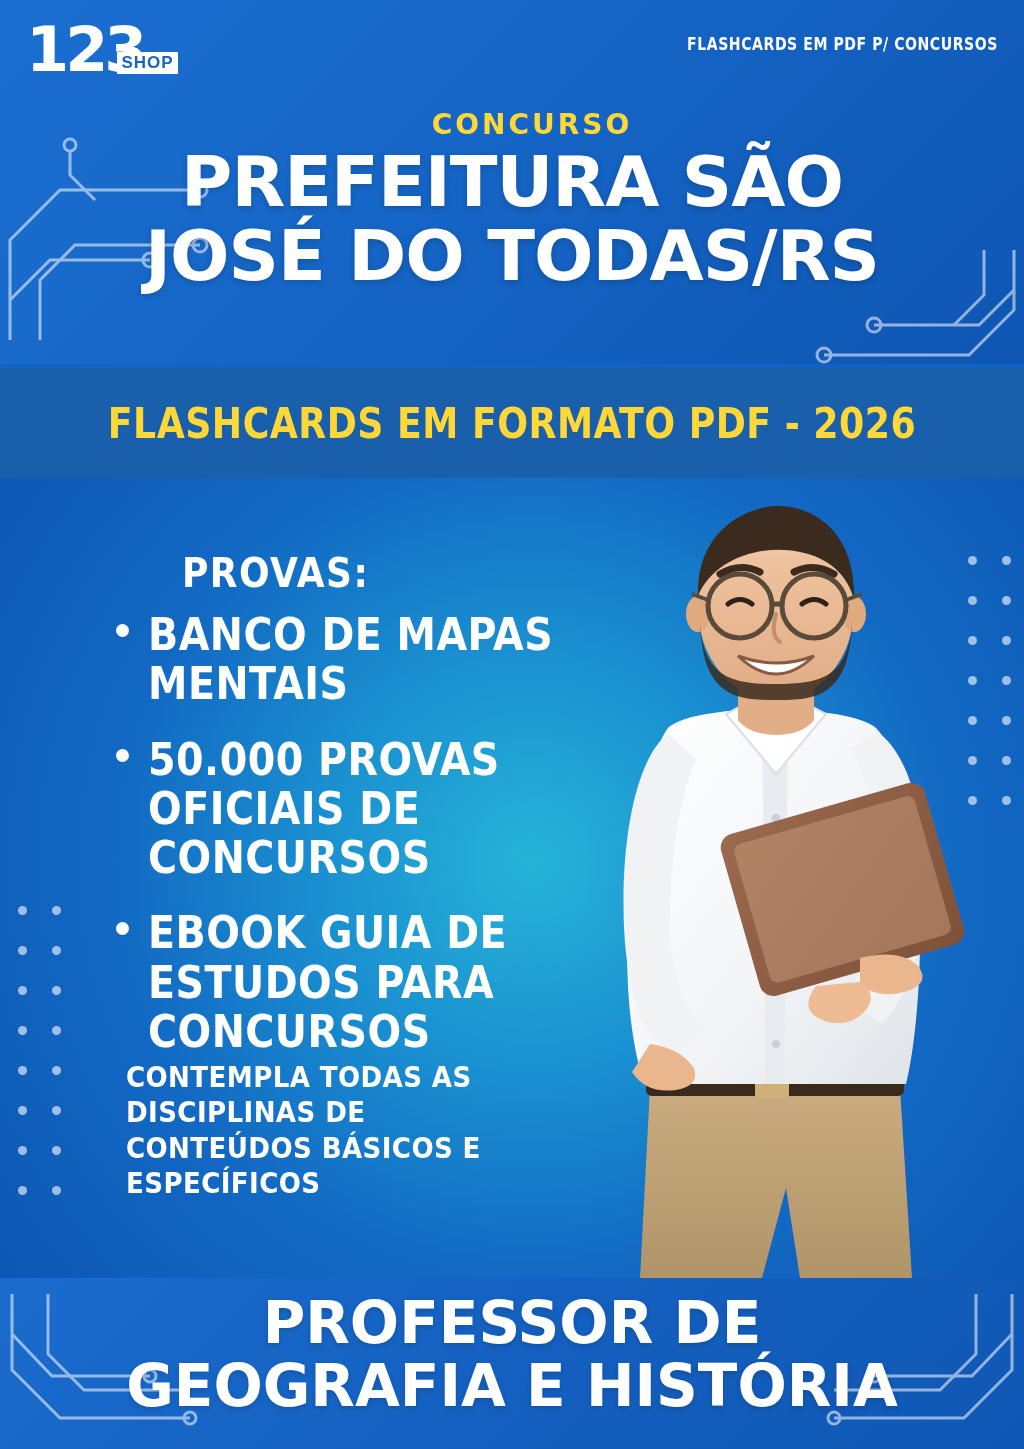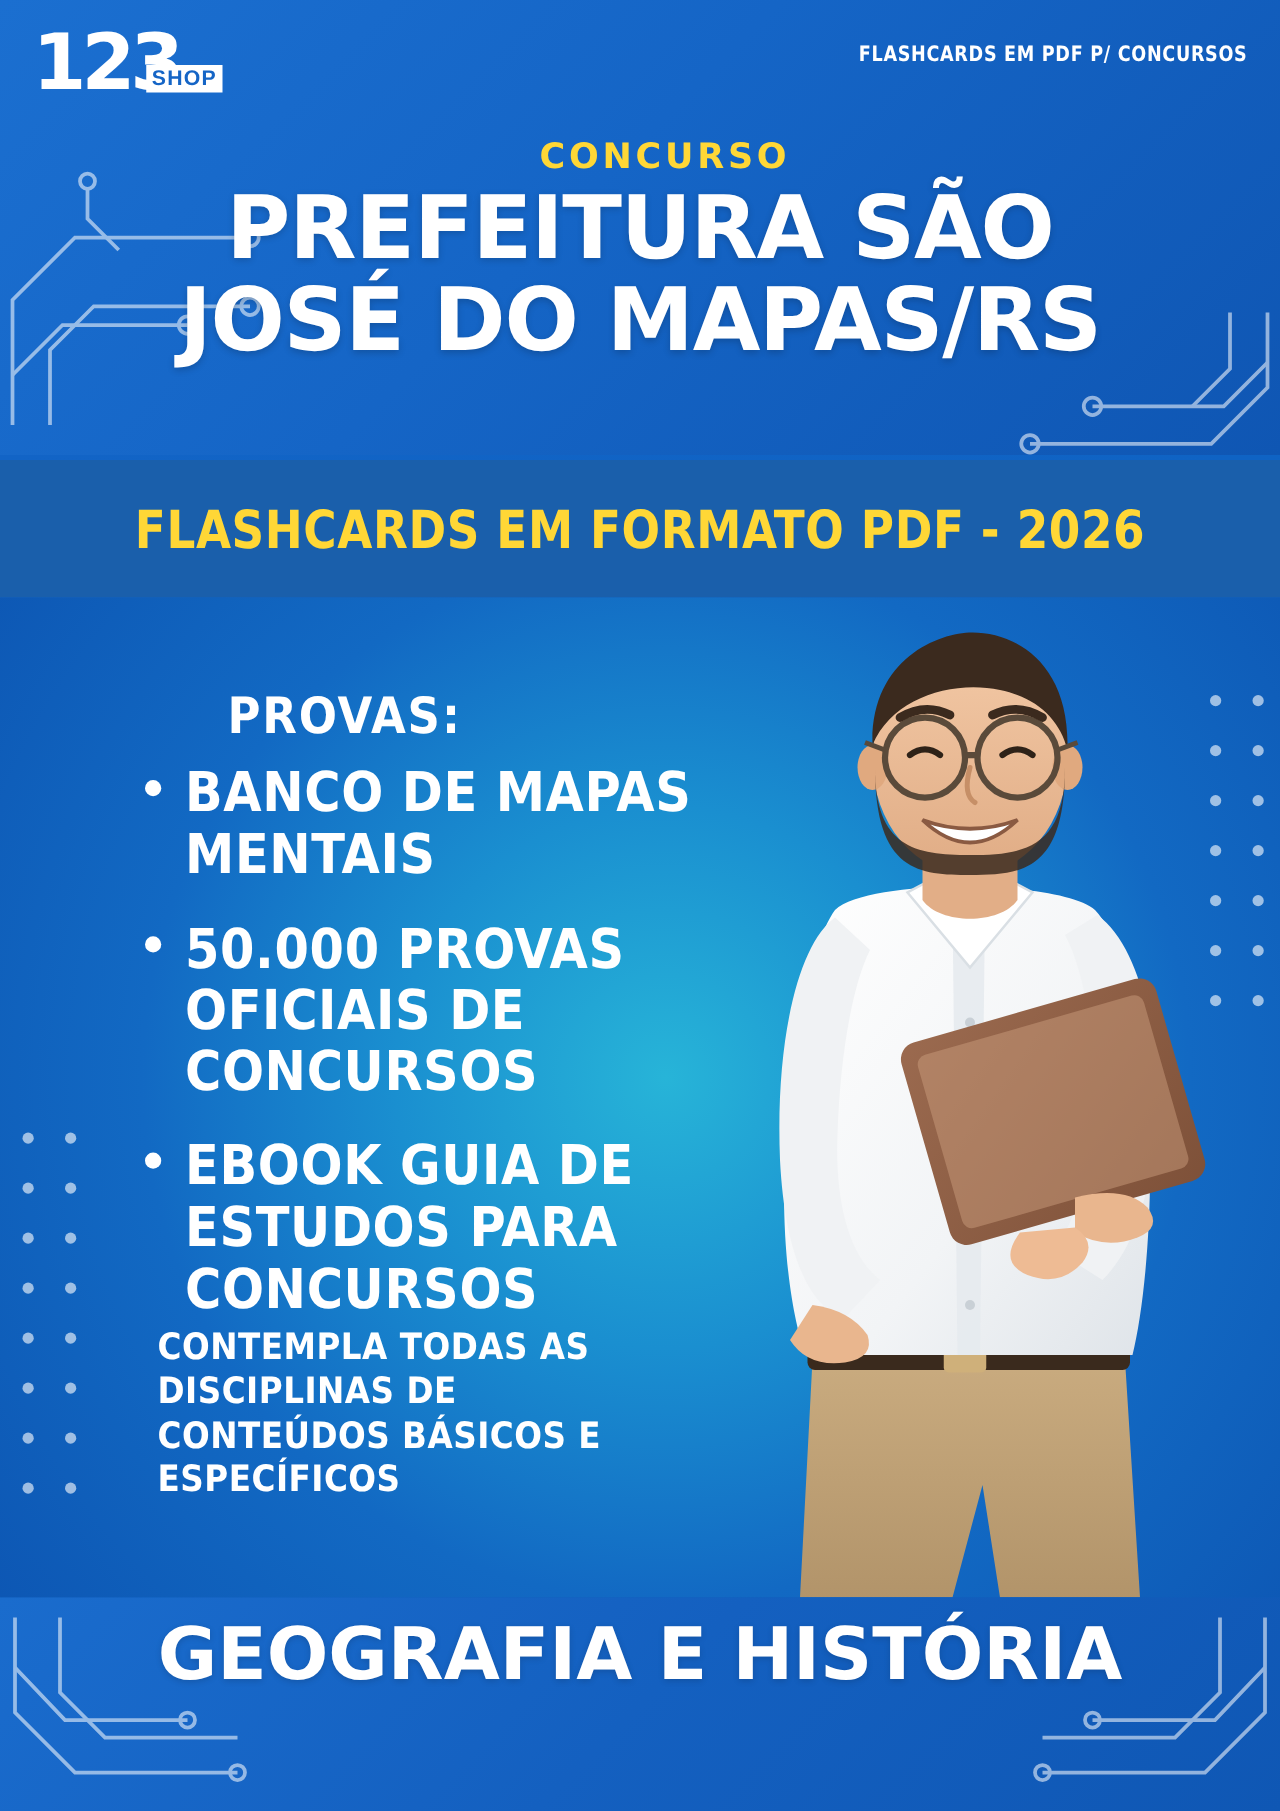--- a/index.html
+++ b/index.html
@@ -266,21 +266,21 @@
       <span class="num">123</span>
       <span class="shop">SHOP</span>
     </div>
 
     <div class="top-right-label">FLASHCARDS  EM PDF P/ CONCURSOS</div>
 
     <div class="kicker">CONCURSO</div>
 
     <div class="main-title">
       <div>PREFEITURA SÃO</div>
-      <div>JOSÉ DO MAPAS/RS</div>
+      <div>JOSÉ DO TODAS/RS</div>
     </div>
   </div>
 
   <div class="subtitle-bar">
     <div class="txt">FLASHCARDS EM FORMATO PDF - 2026</div>
   </div>
 
   <div class="middle">
 
     <div class="dots-right">
@@ -419,17 +419,18 @@
 
     <svg class="circuit" style="right:0px; top:6px;" width="200" height="165" viewBox="0 0 200 165">
       <path d="M188 10 L188 86 L140 134 L10 134"></path>
       <path d="M188 50 L148 92 L50 92"></path>
       <path d="M152 10 L152 70 L116 106 L10 106"></path>
       <circle cx="50" cy="92" r="6"></circle>
       <circle cx="10" cy="134" r="6"></circle>
     </svg>
 
     <div class="bottom-title">
+      <div>PROFESSOR DE</div>
       <div>GEOGRAFIA E HISTÓRIA</div>
     </div>
   </div>
 
 </div>
 
 </body></html>

